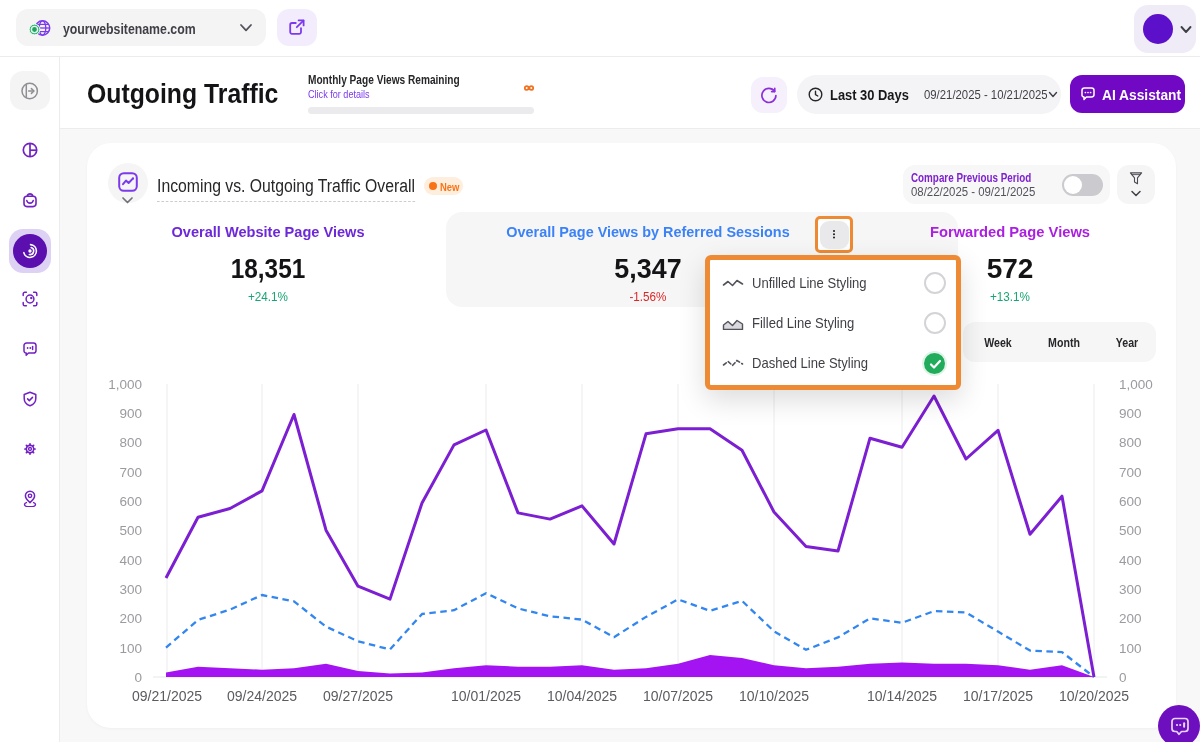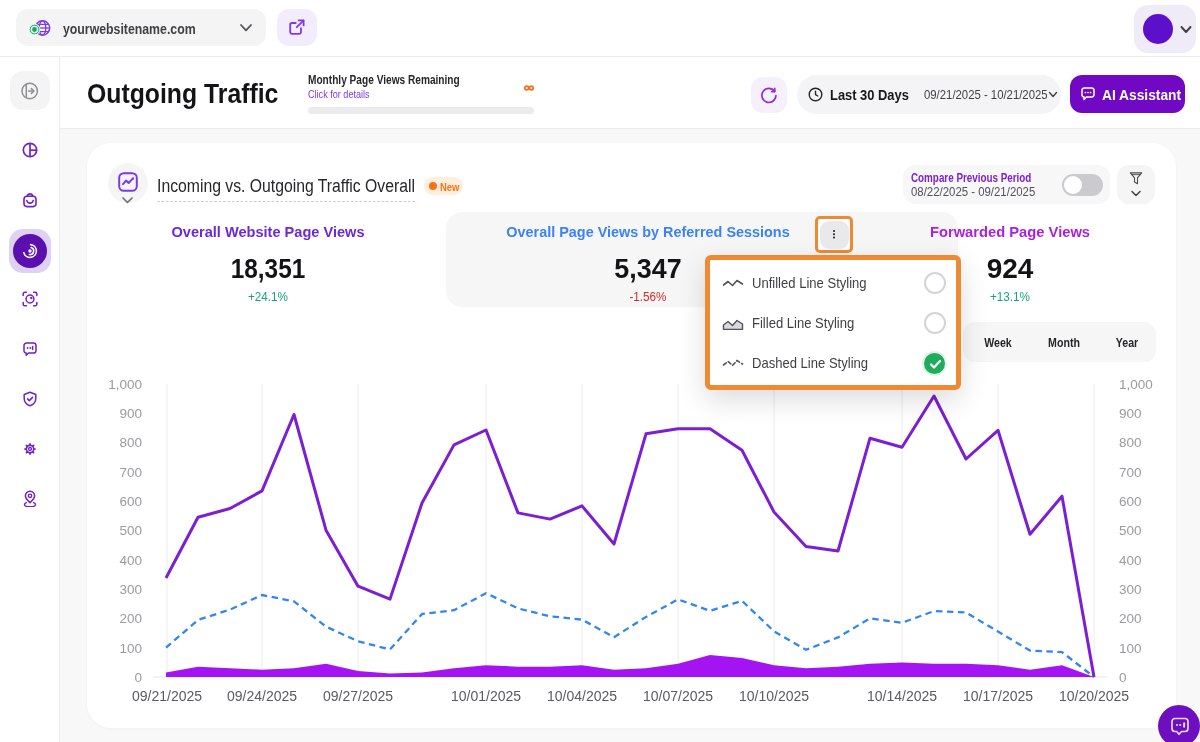--- a/index.html
+++ b/index.html
@@ -187,21 +187,21 @@
 
 <div class="abs sxc" style="left:118px;top:224.4px;width:300px;text-align:center;font-size:15.5px;font-weight:700;color:#6d28d9;z-index:4;transform:scaleX(0.94);">Overall Website Page Views</div>
 <div class="abs sxc" style="left:118px;top:255.3px;width:300px;text-align:center;font-size:28px;font-weight:700;color:#141417;z-index:4;transform:scaleX(0.87);">18,351</div>
 <div class="abs sxc" style="left:118px;top:289.5px;width:300px;text-align:center;font-size:13px;font-weight:400;color:#18a673;z-index:4;transform:scaleX(0.9);">+24.1%</div>
 
 <div class="abs sxc" style="left:481px;top:224.4px;width:334px;text-align:center;font-size:15.5px;font-weight:700;color:#3b82f6;z-index:4;transform:scaleX(0.93);">Overall Page Views by Referred Sessions</div>
 <div class="abs sxc" style="left:498px;top:255.3px;width:300px;text-align:center;font-size:28px;font-weight:700;color:#141417;z-index:4;transform:scaleX(0.96);">5,347</div>
 <div class="abs sxc" style="left:498px;top:289.5px;width:300px;text-align:center;font-size:13px;font-weight:400;color:#dc2626;z-index:4;transform:scaleX(0.9);">-1.56%</div>
 
 <div class="abs sxc" style="left:860px;top:224.4px;width:300px;text-align:center;font-size:15.5px;font-weight:700;color:#ab1fe0;z-index:4;transform:scaleX(0.95);">Forwarded Page Views</div>
-<div class="abs sxc" style="left:860px;top:255.3px;width:300px;text-align:center;font-size:28px;font-weight:700;color:#141417;z-index:4;">924</div>
+<div class="abs sxc" style="left:860px;top:255.3px;width:300px;text-align:center;font-size:28px;font-weight:700;color:#141417;z-index:4;">572</div>
 <div class="abs sxc" style="left:860px;top:289.5px;width:300px;text-align:center;font-size:13px;font-weight:400;color:#18a673;z-index:4;transform:scaleX(0.9);">+13.1%</div>
 
 <div class="abs" style="left:963px;top:322px;width:193px;height:40px;background:#f6f6f7;border-radius:12px;z-index:3;"></div>
 <div class="abs sxc" style="left:962px;top:336.9px;width:72px;text-align:center;font-size:12.5px;font-weight:700;color:#27272a;z-index:4;transform:scaleX(0.85);">Week</div>
 <div class="abs sxc" style="left:1028px;top:336.9px;width:72px;text-align:center;font-size:12.5px;font-weight:700;color:#27272a;z-index:4;transform:scaleX(0.85);">Month</div>
 <div class="abs sxc" style="left:1092px;top:336.9px;width:70px;text-align:center;font-size:12.5px;font-weight:700;color:#27272a;z-index:4;transform:scaleX(0.85);">Year</div>
 
 <svg class="abs" style="left:95px;top:370px;z-index:3;" width="1085" height="345" viewBox="0 0 1085 345">
   <g stroke="#ececee" stroke-width="1">
     <line x1="72" y1="14" x2="72" y2="307"></line>

